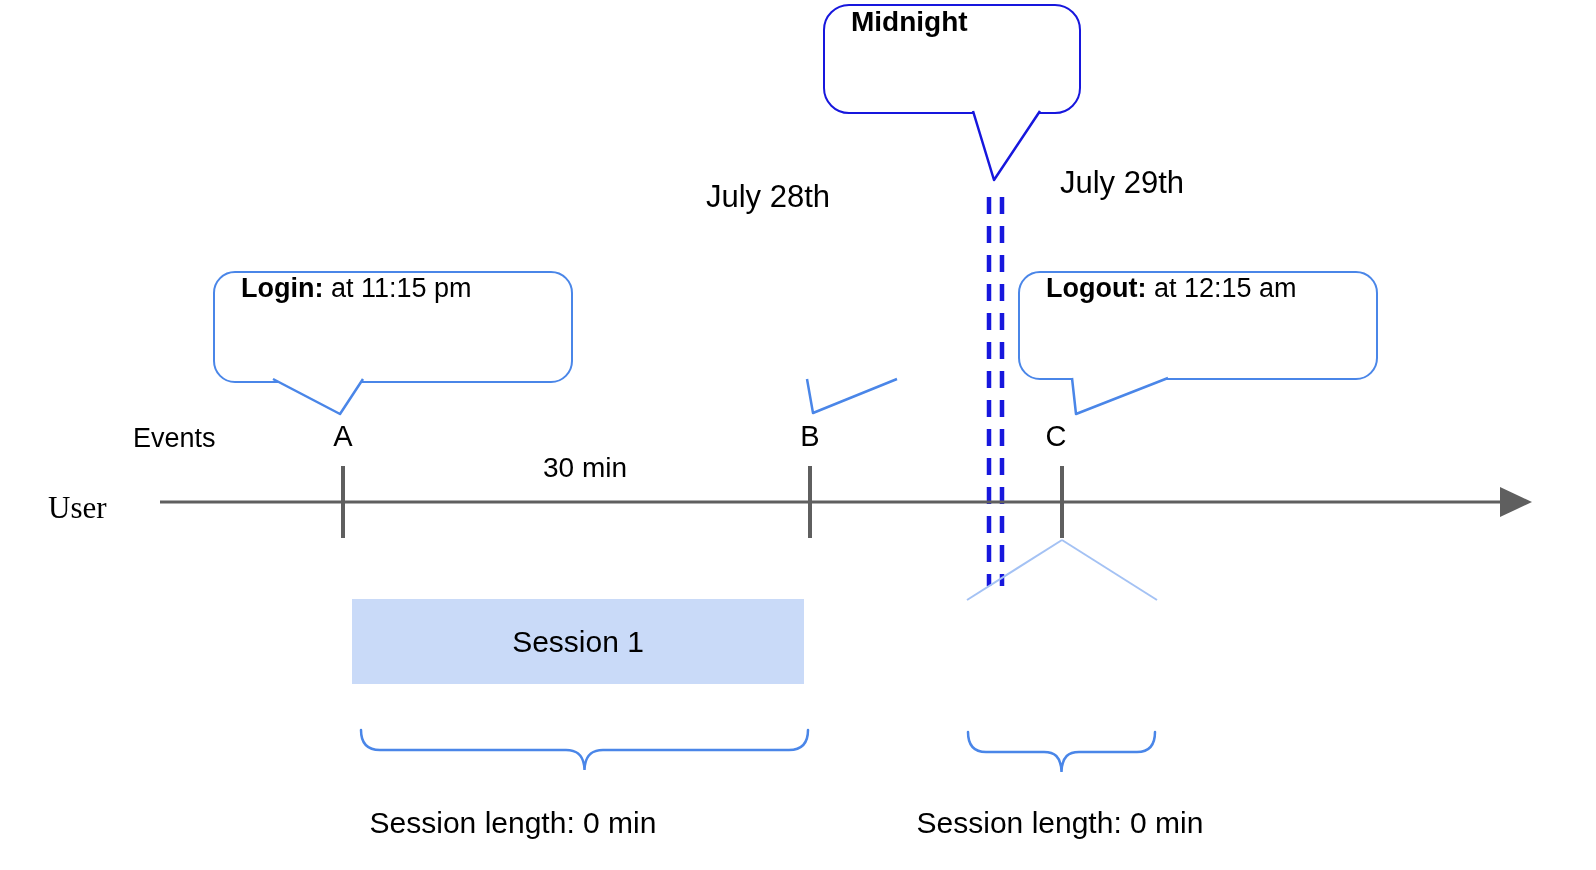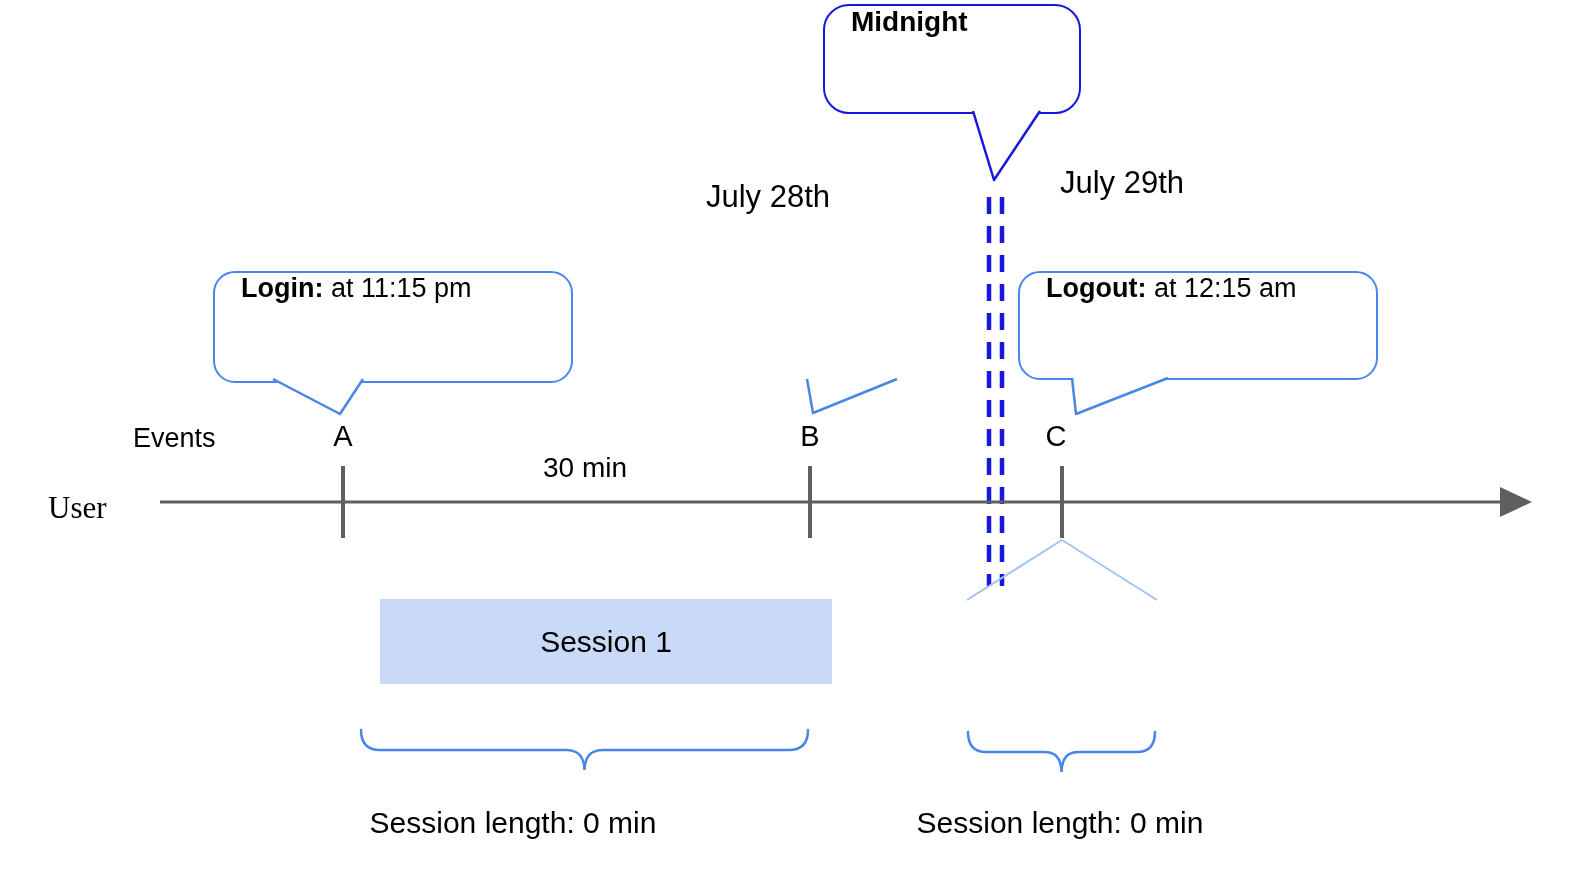--- a/index.html
+++ b/index.html
@@ -91,21 +91,21 @@
   <div class="lbl centered date-lbl" style="left:768px;top:179px;">July 28th</div>
   <div class="lbl centered date-lbl" style="left:1122px;top:165px;">July 29th</div>
 
   <div class="lbl events-lbl" style="left:133px;top:423px;">Events</div>
   <div class="lbl user-lbl" style="left:48px;top:490px;">User</div>
   <div class="lbl centered mark-lbl" style="left:343px;top:420px;">A</div>
   <div class="lbl centered mark-lbl" style="left:810px;top:420px;">B</div>
   <div class="lbl centered mark-lbl" style="left:1056px;top:420px;">C</div>
   <div class="lbl centered gap-lbl" style="left:585px;top:452px;">30 min</div>
 
-  <div class="session-box" style="left:380px;top:599px;width:452px;height:85px;">
+  <div class="session-box" style="left:352px;top:599px;width:452px;height:85px;">
     <span>Session 1</span>
   </div>
 
   <div class="lbl centered length-lbl" style="left:513px;top:806px;">Session length: 0 min</div>
   <div class="lbl centered length-lbl" style="left:1060px;top:806px;">Session length: 0 min</div>
 
   <svg class="overlay" viewBox="0 0 1596 870">
 
     <line class="dash-line" x1="989" y1="197" x2="989" y2="586"></line>
     <line class="dash-line" x1="1002" y1="197" x2="1002" y2="586"></line>

